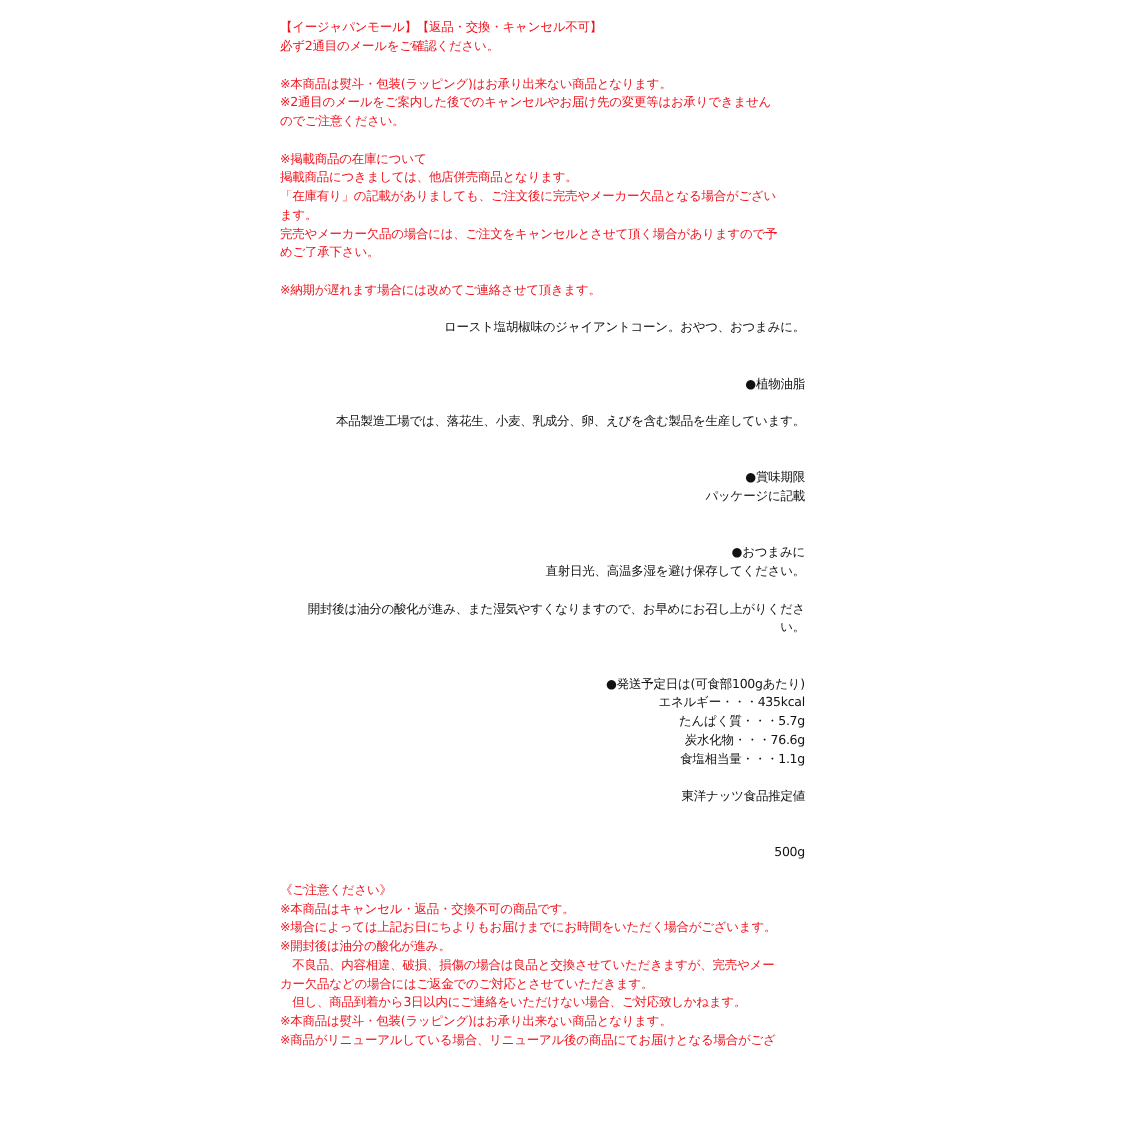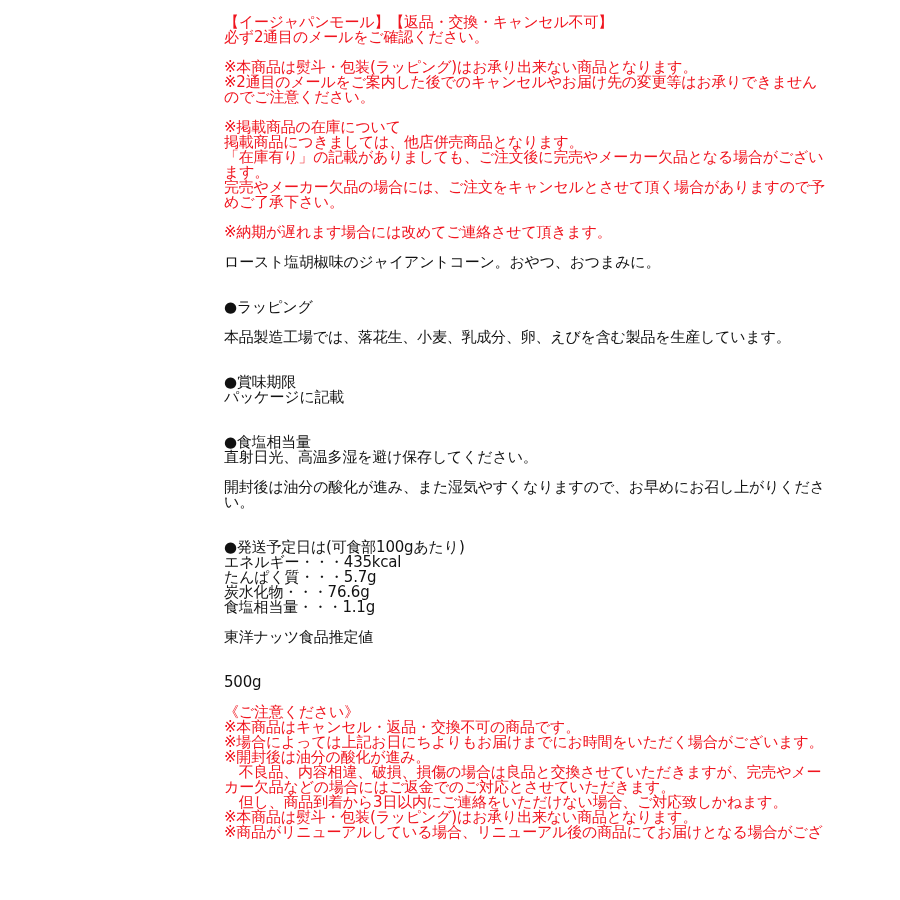--- a/index.html
+++ b/index.html
@@ -9,30 +9,30 @@
     width: 900px;
     height: 900px;
     overflow: hidden;
   }
   .doc {
     position: absolute;
     left: 224px;
     top: 15px;
     width: 420px;
     font-family: "DejaVu Sans", "Liberation Sans", sans-serif;
-    font-size: 15px;
+    font-size: 10px;
     line-height: 15px;
     letter-spacing: -0.2px;
   }
   .line {
     white-space: pre;
     height: 15px;
   }
   .red { color: #f0141e; }
-  .black { color: #111111; }
+  .black { color: #111111; text-align: right; }
   .blank { height: 15px; }
 </style>
 </head>
 <body>
 
 <div class="doc">
 
   <div class="line red">【イージャパンモール】【返品・交換・キャンセル不可】</div>
   <div class="line red">必ず2通目のメールをご確認ください。</div>
   <div class="blank"></div>
@@ -50,32 +50,32 @@
   <div class="line red">めご了承下さい。</div>
   <div class="blank"></div>
 
   <div class="line red">※納期が遅れます場合には改めてご連絡させて頂きます。</div>
   <div class="blank"></div>
 
   <div class="line black">ロースト塩胡椒味のジャイアントコーン。おやつ、おつまみに。</div>
   <div class="blank"></div>
   <div class="blank"></div>
 
-  <div class="line black">●ラッピング</div>
+  <div class="line black">●植物油脂</div>
   <div class="blank"></div>
   <div class="line black">本品製造工場では、落花生、小麦、乳成分、卵、えびを含む製品を生産しています。</div>
   <div class="blank"></div>
   <div class="blank"></div>
 
   <div class="line black">●賞味期限</div>
   <div class="line black">パッケージに記載</div>
   <div class="blank"></div>
   <div class="blank"></div>
 
-  <div class="line black">●食塩相当量</div>
+  <div class="line black">●おつまみに</div>
   <div class="line black">直射日光、高温多湿を避け保存してください。</div>
   <div class="blank"></div>
   <div class="line black">開封後は油分の酸化が進み、また湿気やすくなりますので、お早めにお召し上がりくださ</div>
   <div class="line black">い。</div>
   <div class="blank"></div>
   <div class="blank"></div>
 
   <div class="line black">●発送予定日は(可食部100gあたり)</div>
   <div class="line black">エネルギー・・・435kcal</div>
   <div class="line black">たんぱく質・・・5.7g</div>

